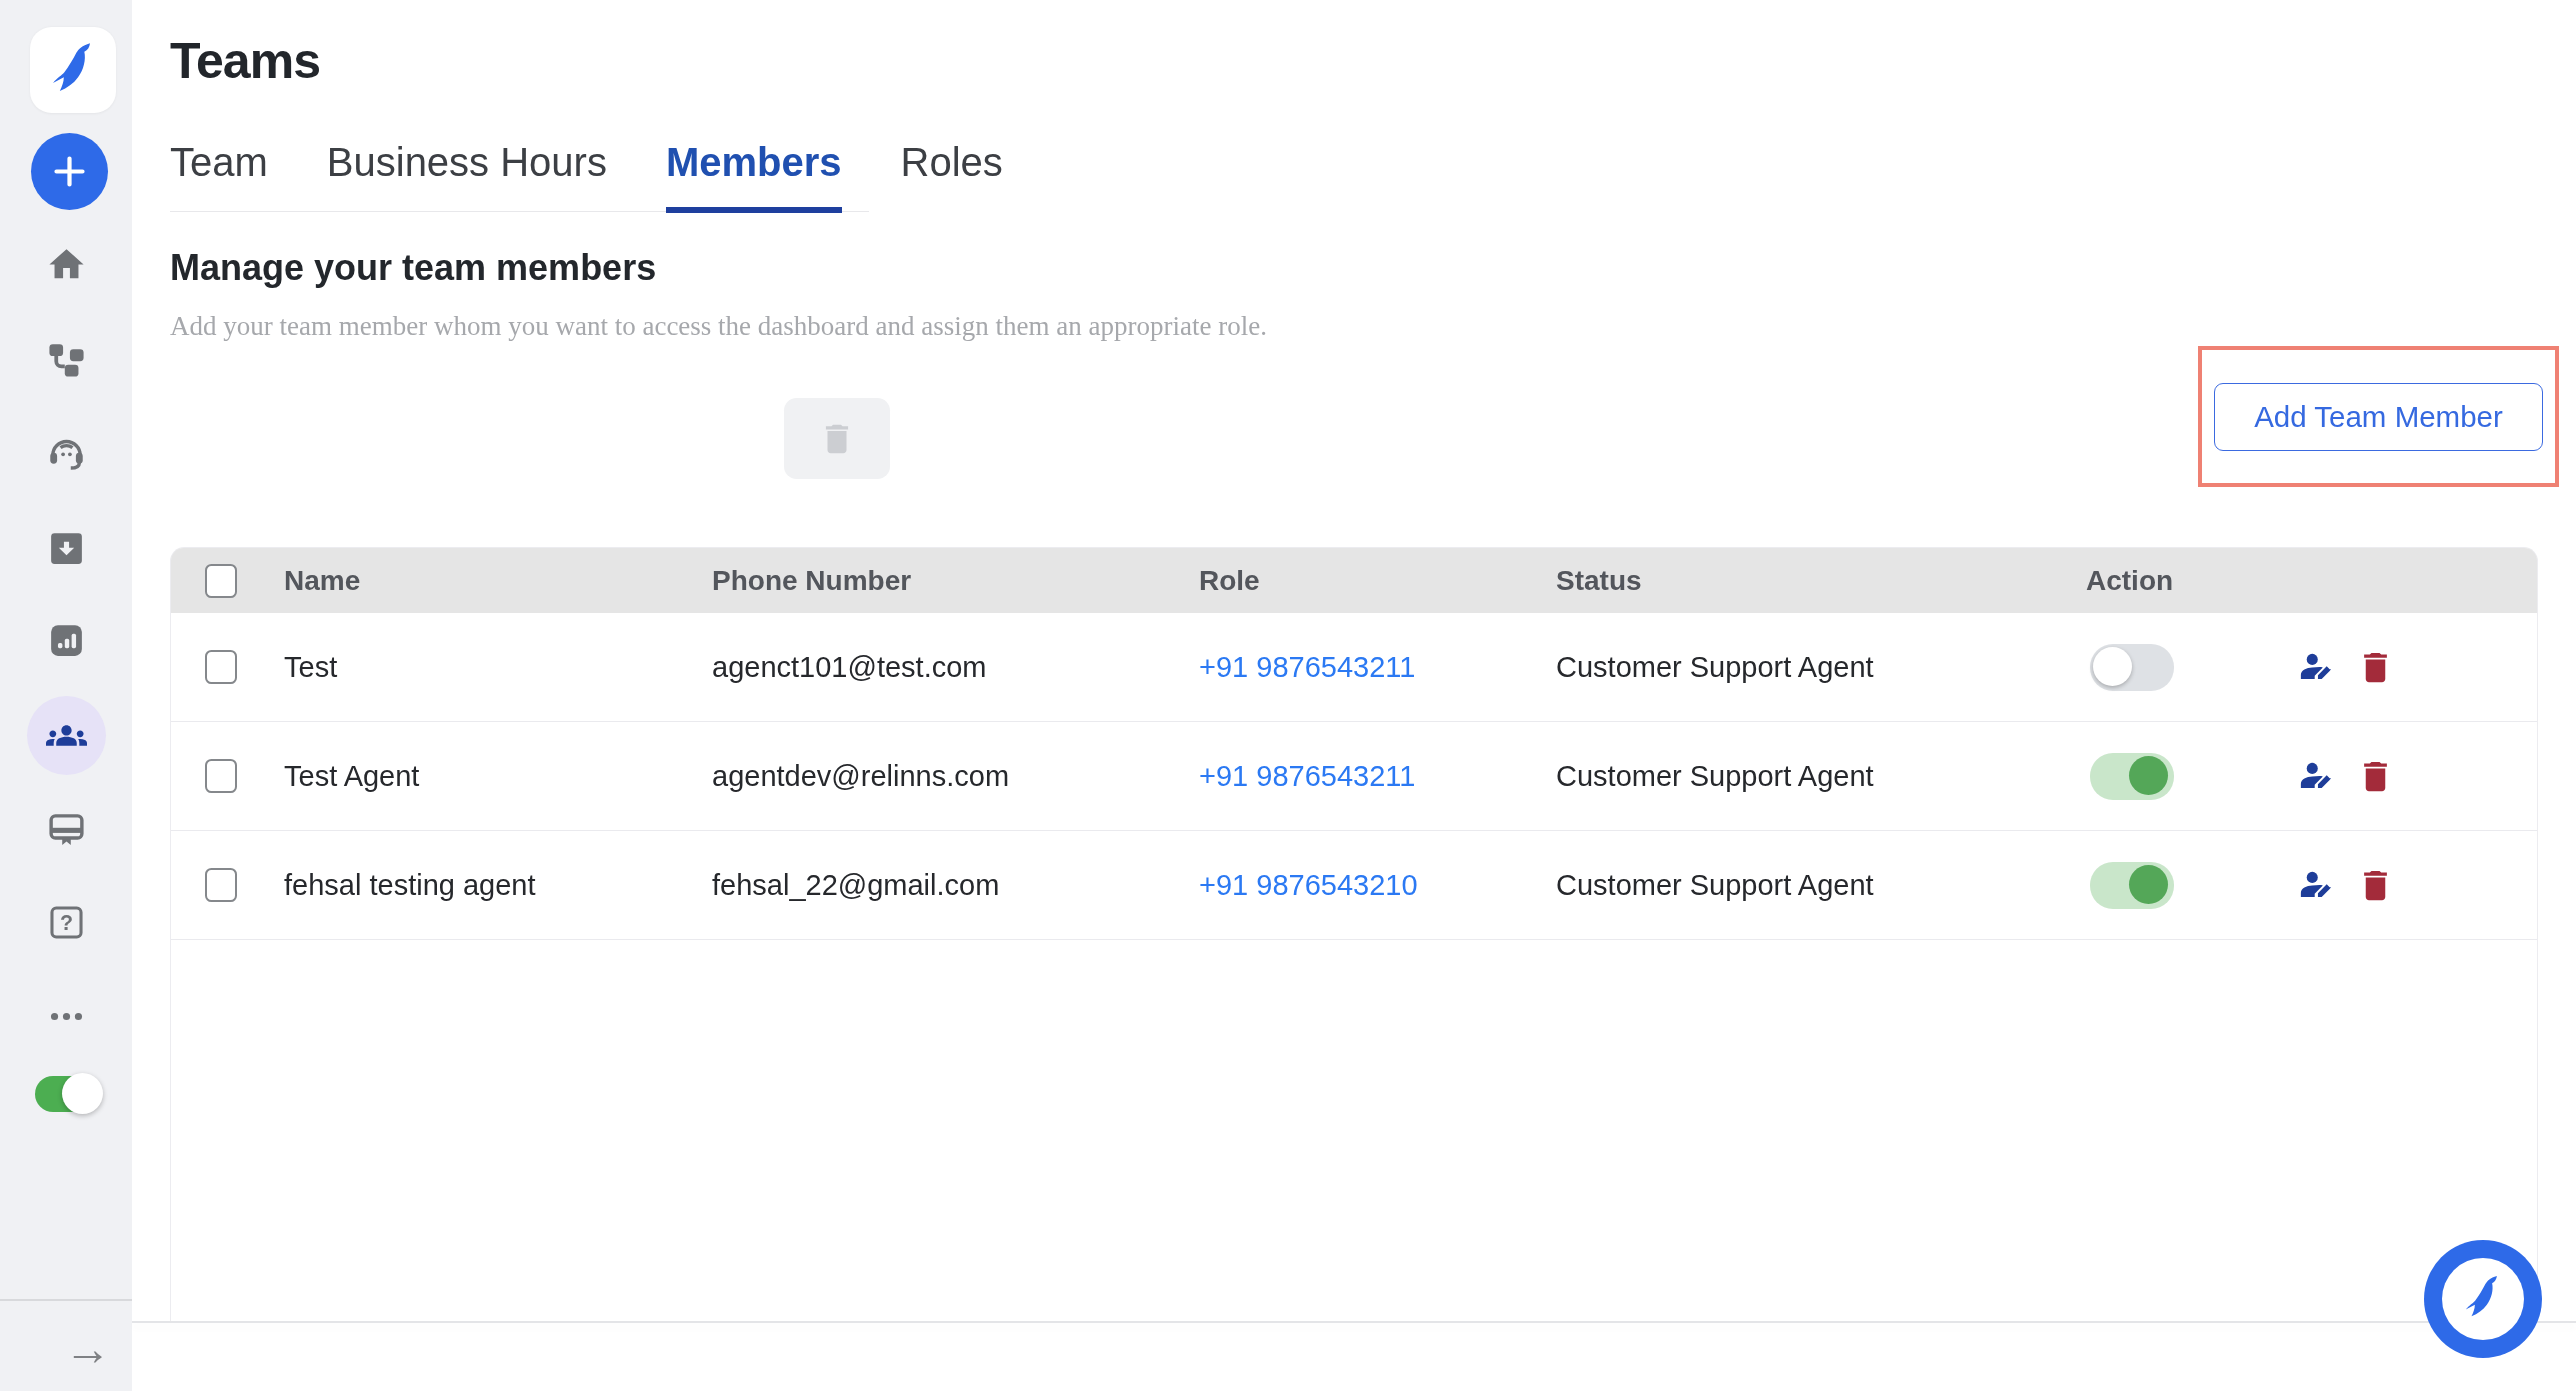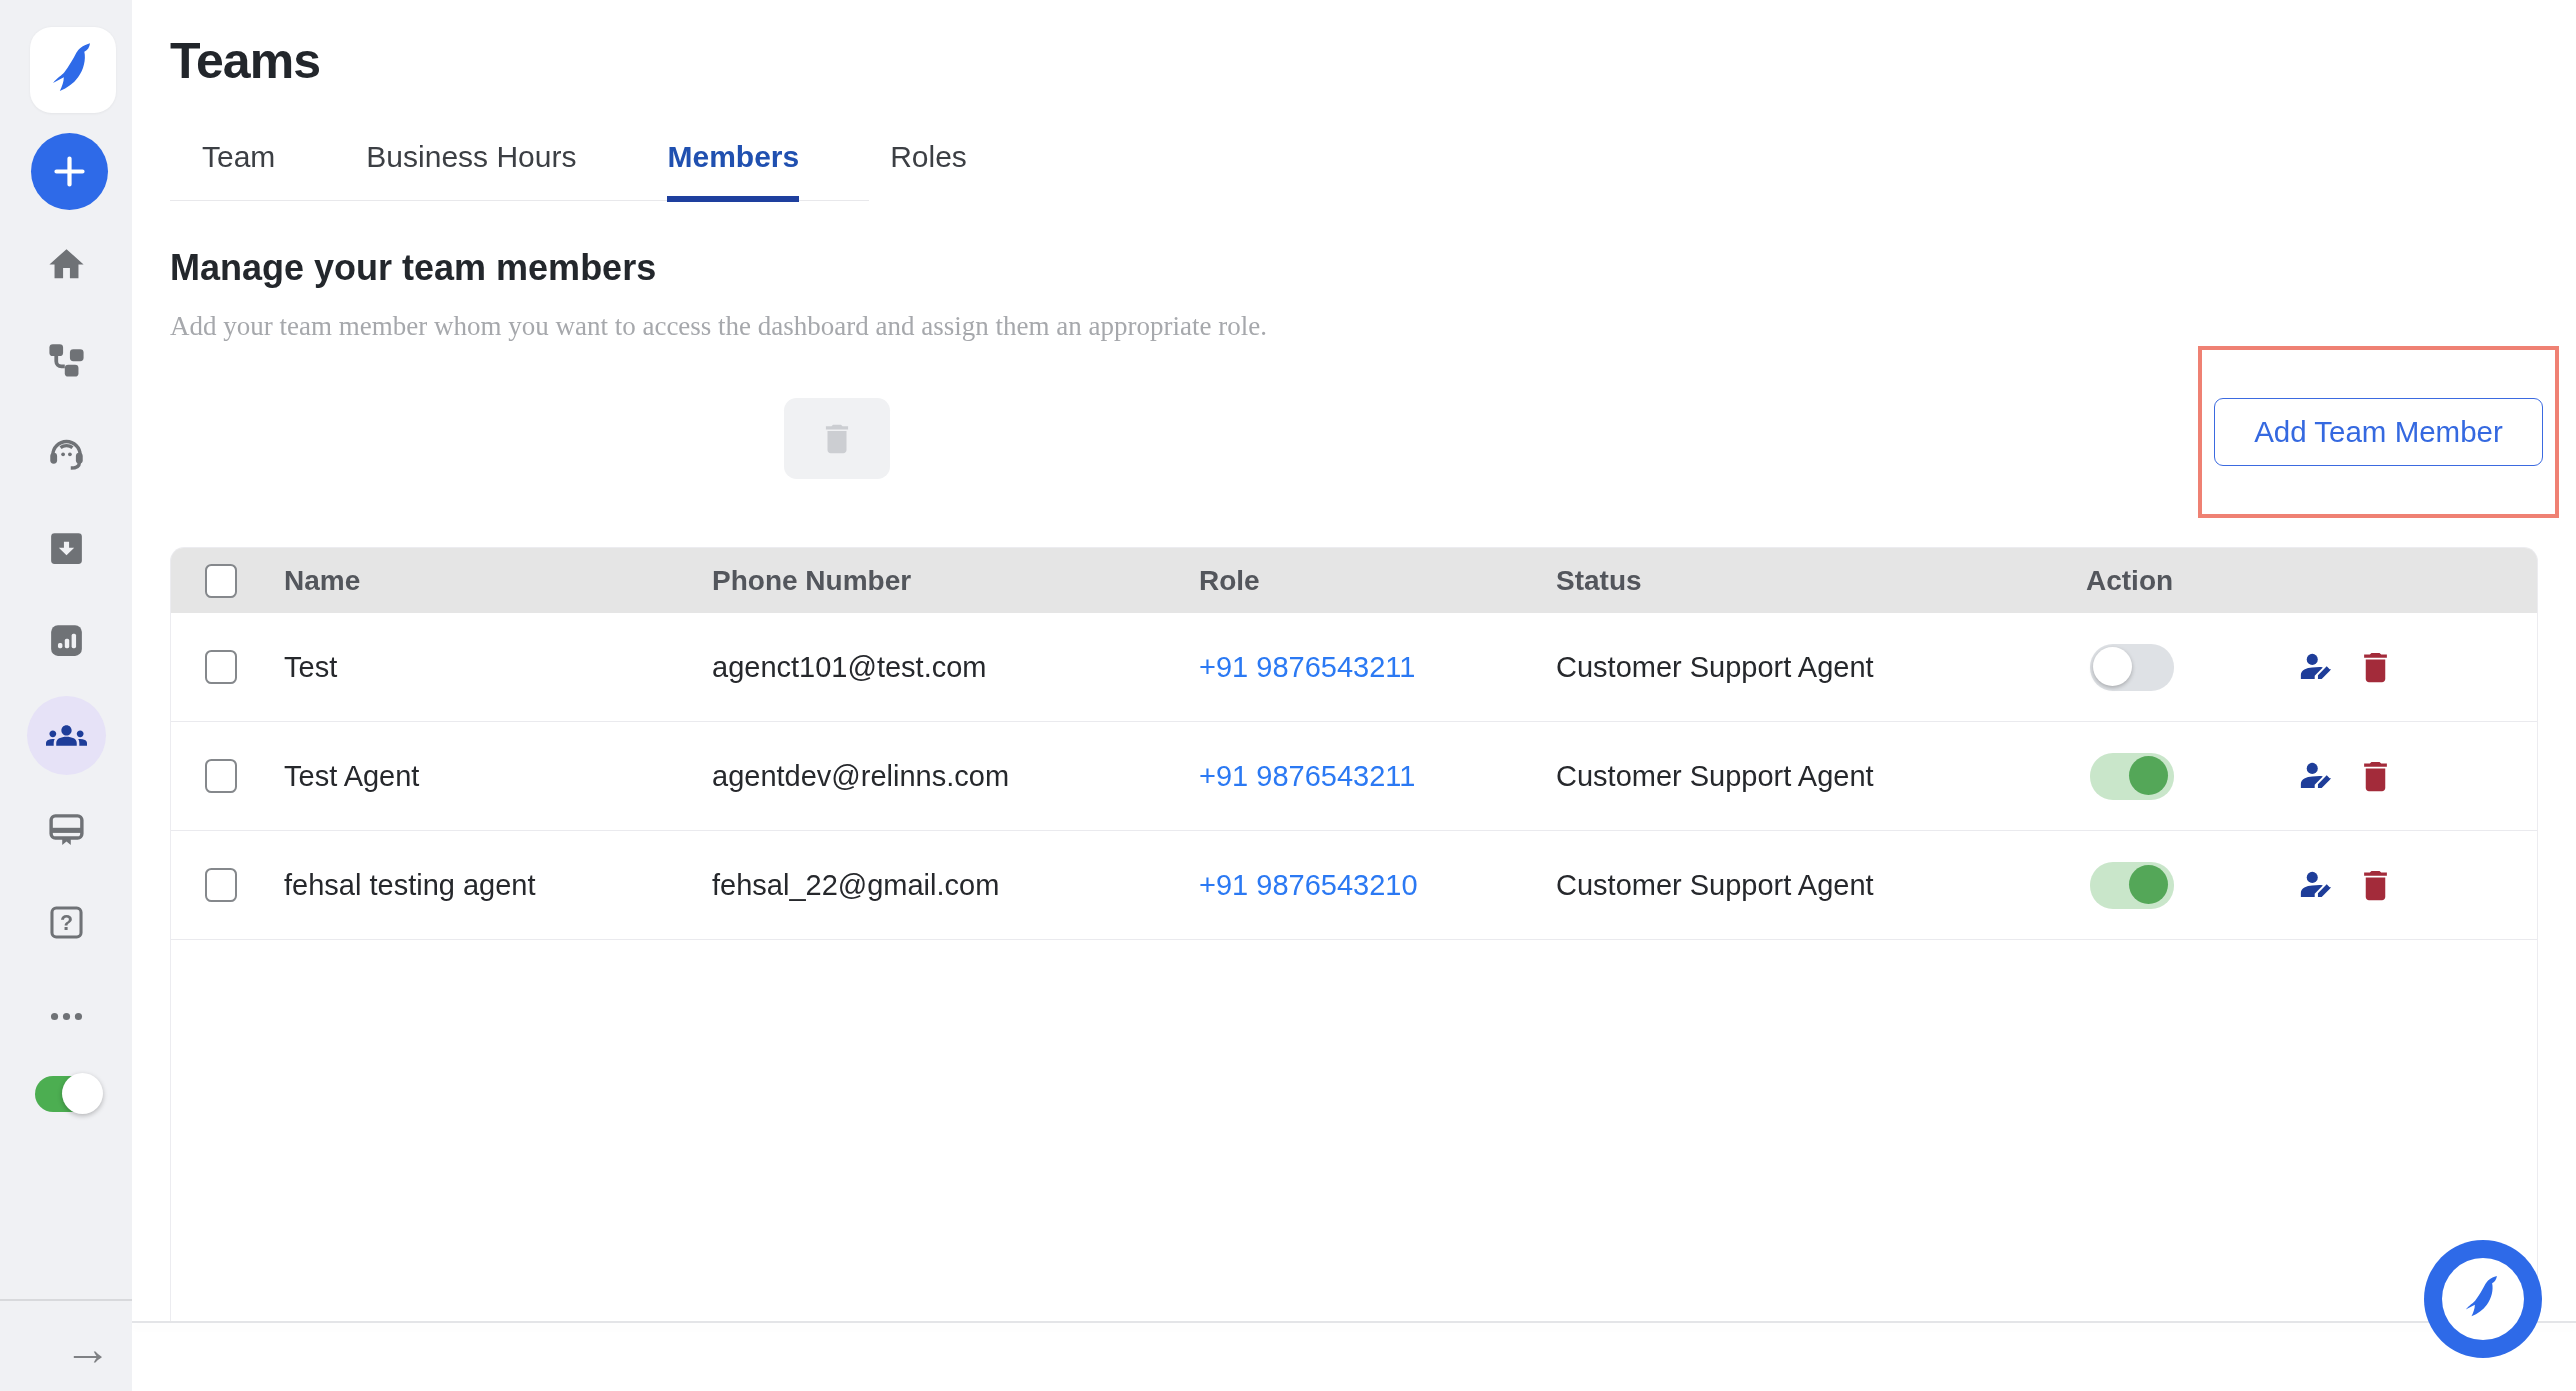--- a/index.html
+++ b/index.html
@@ -24,37 +24,37 @@
     box-shadow:0 1.8px 5.4px rgba(0,0,0,.25); }
   .side-divider { position:absolute; left:0; top:1299px; width:132px; height:1.8px; background:#d8d9dc; }
   .side-arrow { position:absolute; left:64px; top:1322px; font-size:47px; color:#7f8184; line-height:54px; }
 
   
   .main { position:absolute; left:132px; top:0; width:2444px; height:1322px; background:#fff; }
   .page-title { position:absolute; left:38px; top:32px; font-size:50px; font-weight:800; letter-spacing:-0.9px; color:#22262b; }
 
   .tabs { position:absolute; left:38px; top:140px; width:699px; border-bottom:1.8px solid #e8e8eb;
     display:flex; gap:59px; }
-  .tab { font-size:30px; color:#3c3f44; padding-bottom:21.5px; cursor:pointer; white-space:nowrap;margin-left:32px; }
+  .tab { font-size:40px; color:#3c3f44; padding-bottom:21.5px; cursor:pointer; white-space:nowrap; }
   .tab.active { color:#2050b0; font-weight:bold; border-bottom:6.3px solid #1e3f9e; margin-bottom:-1.8px; }
 
   .section-heading { position:absolute; left:38px; top:247px; font-size:36px; font-weight:800; color:#23272c; }
   .section-desc { position:absolute; left:38px; top:311px; font-size:27px; color:#a6a8ac;font-family:Liberation Serif, serif; }
 
   .search-wrap { position:absolute; left:38px; top:398px; width:596px; height:79px; }
   .search-wrap input { width:100%; height:100%; border:1.8px solid #97999d; border-radius:9px;
     padding-left:93px; font-size:30px; color:#26282c; outline:none; background:#fff; font-family:"Liberation Sans",sans-serif; }
   .search-wrap input::placeholder { color:#8f9296; }
   .search-ic { position:absolute; left:30px; top:21.5px; width:36px; height:36px; color:#6f7276; pointer-events:none; }
 
   .bulk-delete-btn { position:absolute; left:652px; top:398px; width:106px; height:81px; border:none;
     background:#f0f1f3; border-radius:12.5px; display:flex; align-items:center; justify-content:center; }
   .bulk-delete-btn svg { width:38px; height:38px; color:#ccced2; }
 
-  .annotation-box { position:absolute; left:2066px; top:346px; width:361px; height:172px;
+  .annotation-box { position:absolute; left:2066px; top:346px; width:361px; height:141px;
     border:4.5px solid #ef8173; display:flex; align-items:center; justify-content:center; }
   .add-member-btn { width:329px; height:68px; background:#fff; border:1.8px solid #3b6ae0; border-radius:9px;
     color:#3569e0; font-size:29.5px; font-family:"Liberation Sans",sans-serif; cursor:pointer; }
 
   
   .table { position:absolute; left:38px; top:547px; width:2368px; height:775px;
     border:1.8px solid #ececf0; border-bottom:none; border-radius:14.3px 14.3px 0 0; }
   .trow { display:grid; grid-template-columns:113px 428px 487px 357px 530px 197px 1fr; align-items:center; }
   .thead { height:65px; background:#e5e5e5; border-radius:12.5px 12.5px 0 0; font-size:28px; font-weight:bold; color:#53565c; }
   .tbody-row { height:109px; border-bottom:1.8px solid #eaeaee; font-size:29px; color:#26282c; background:#fff; }

